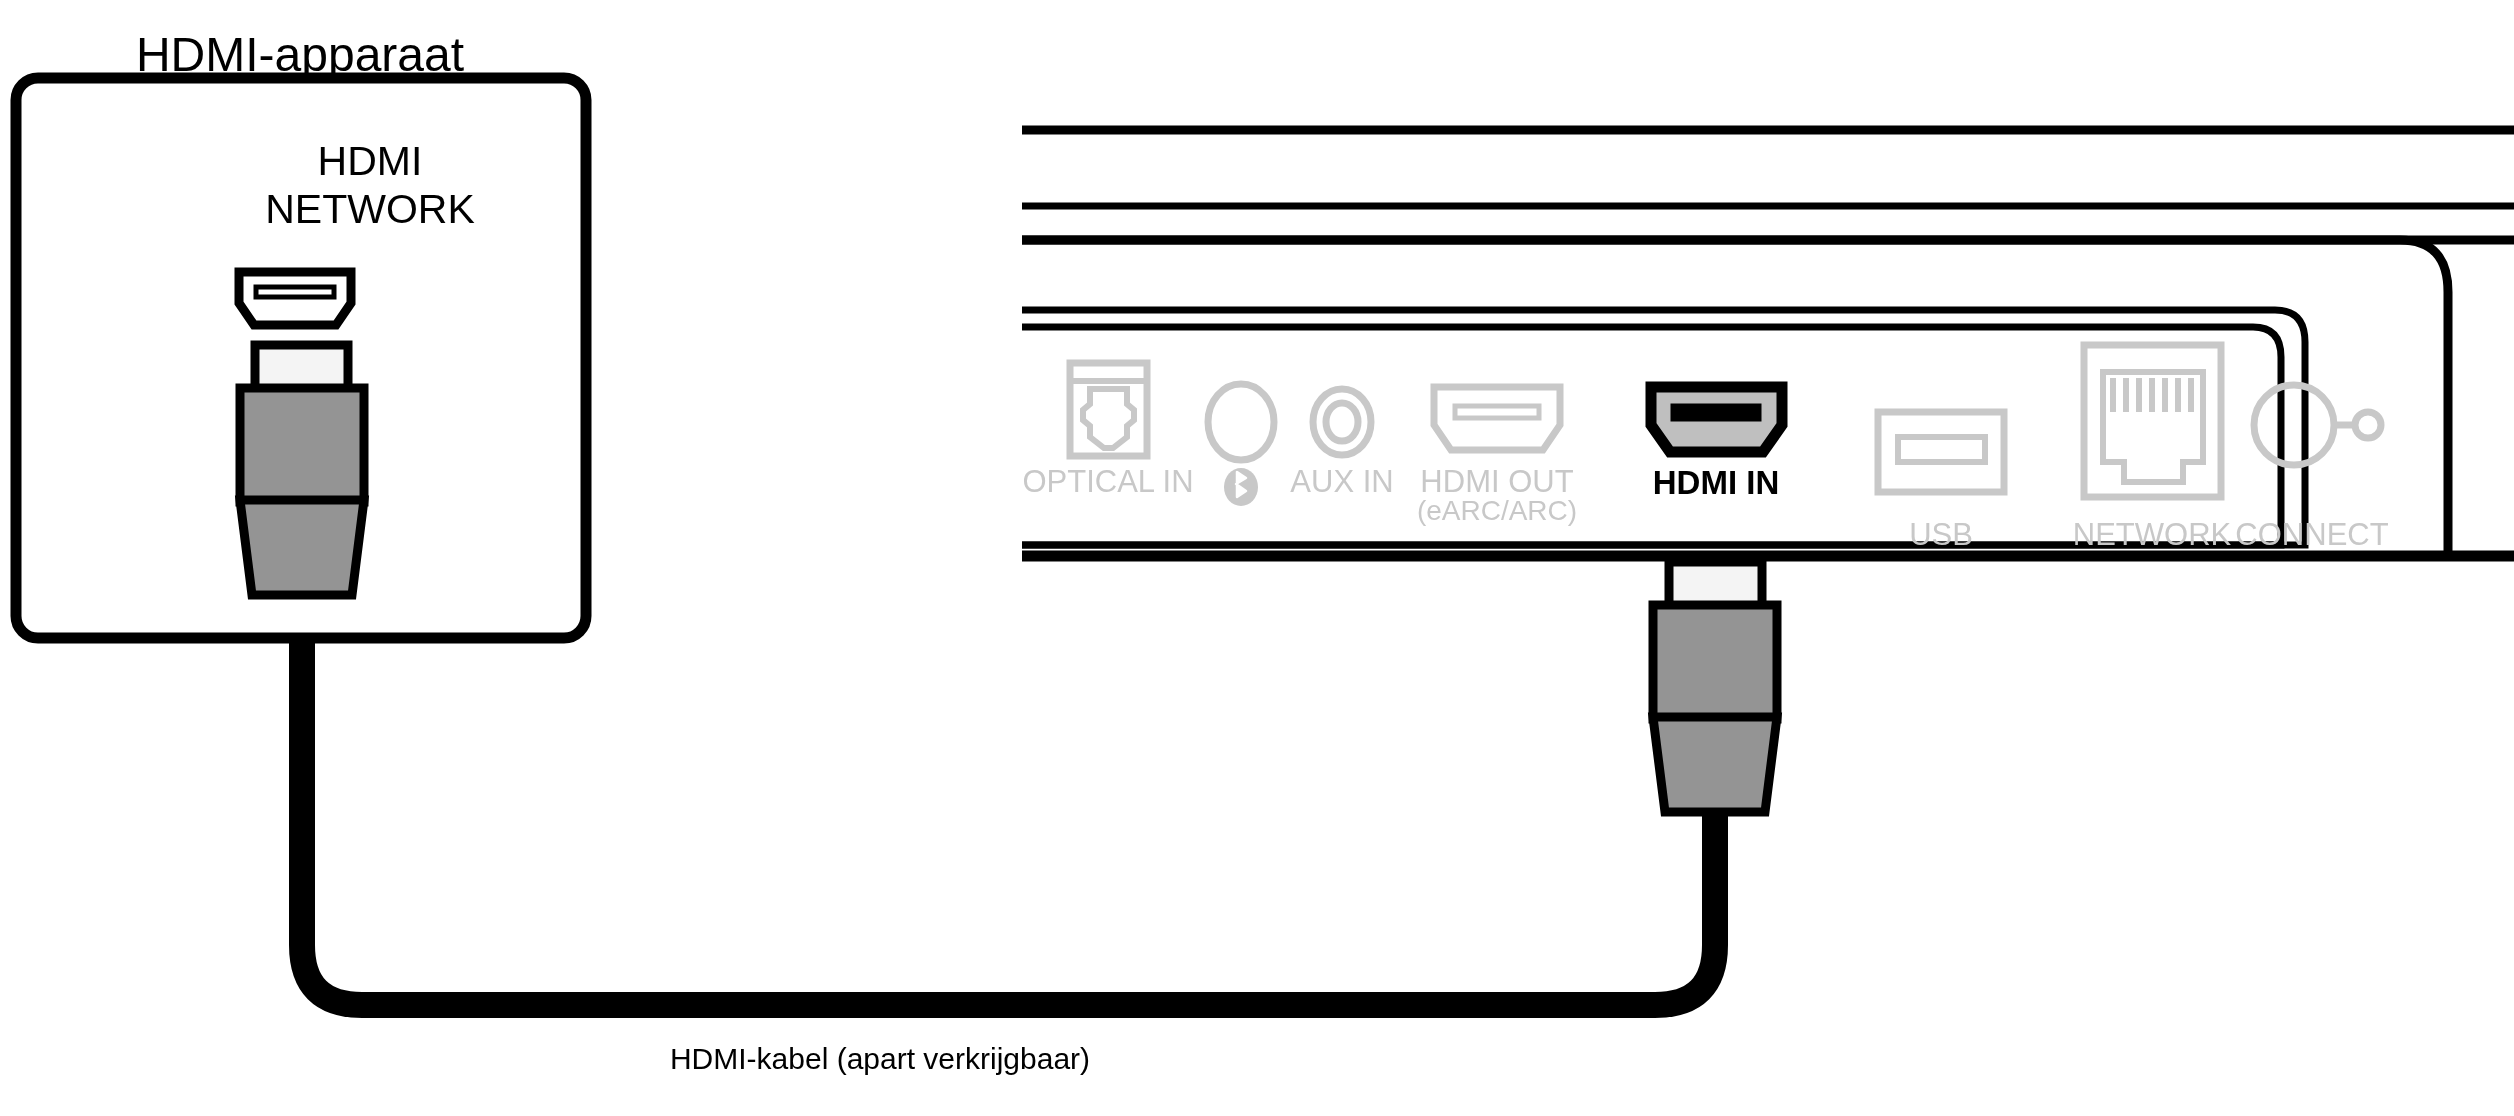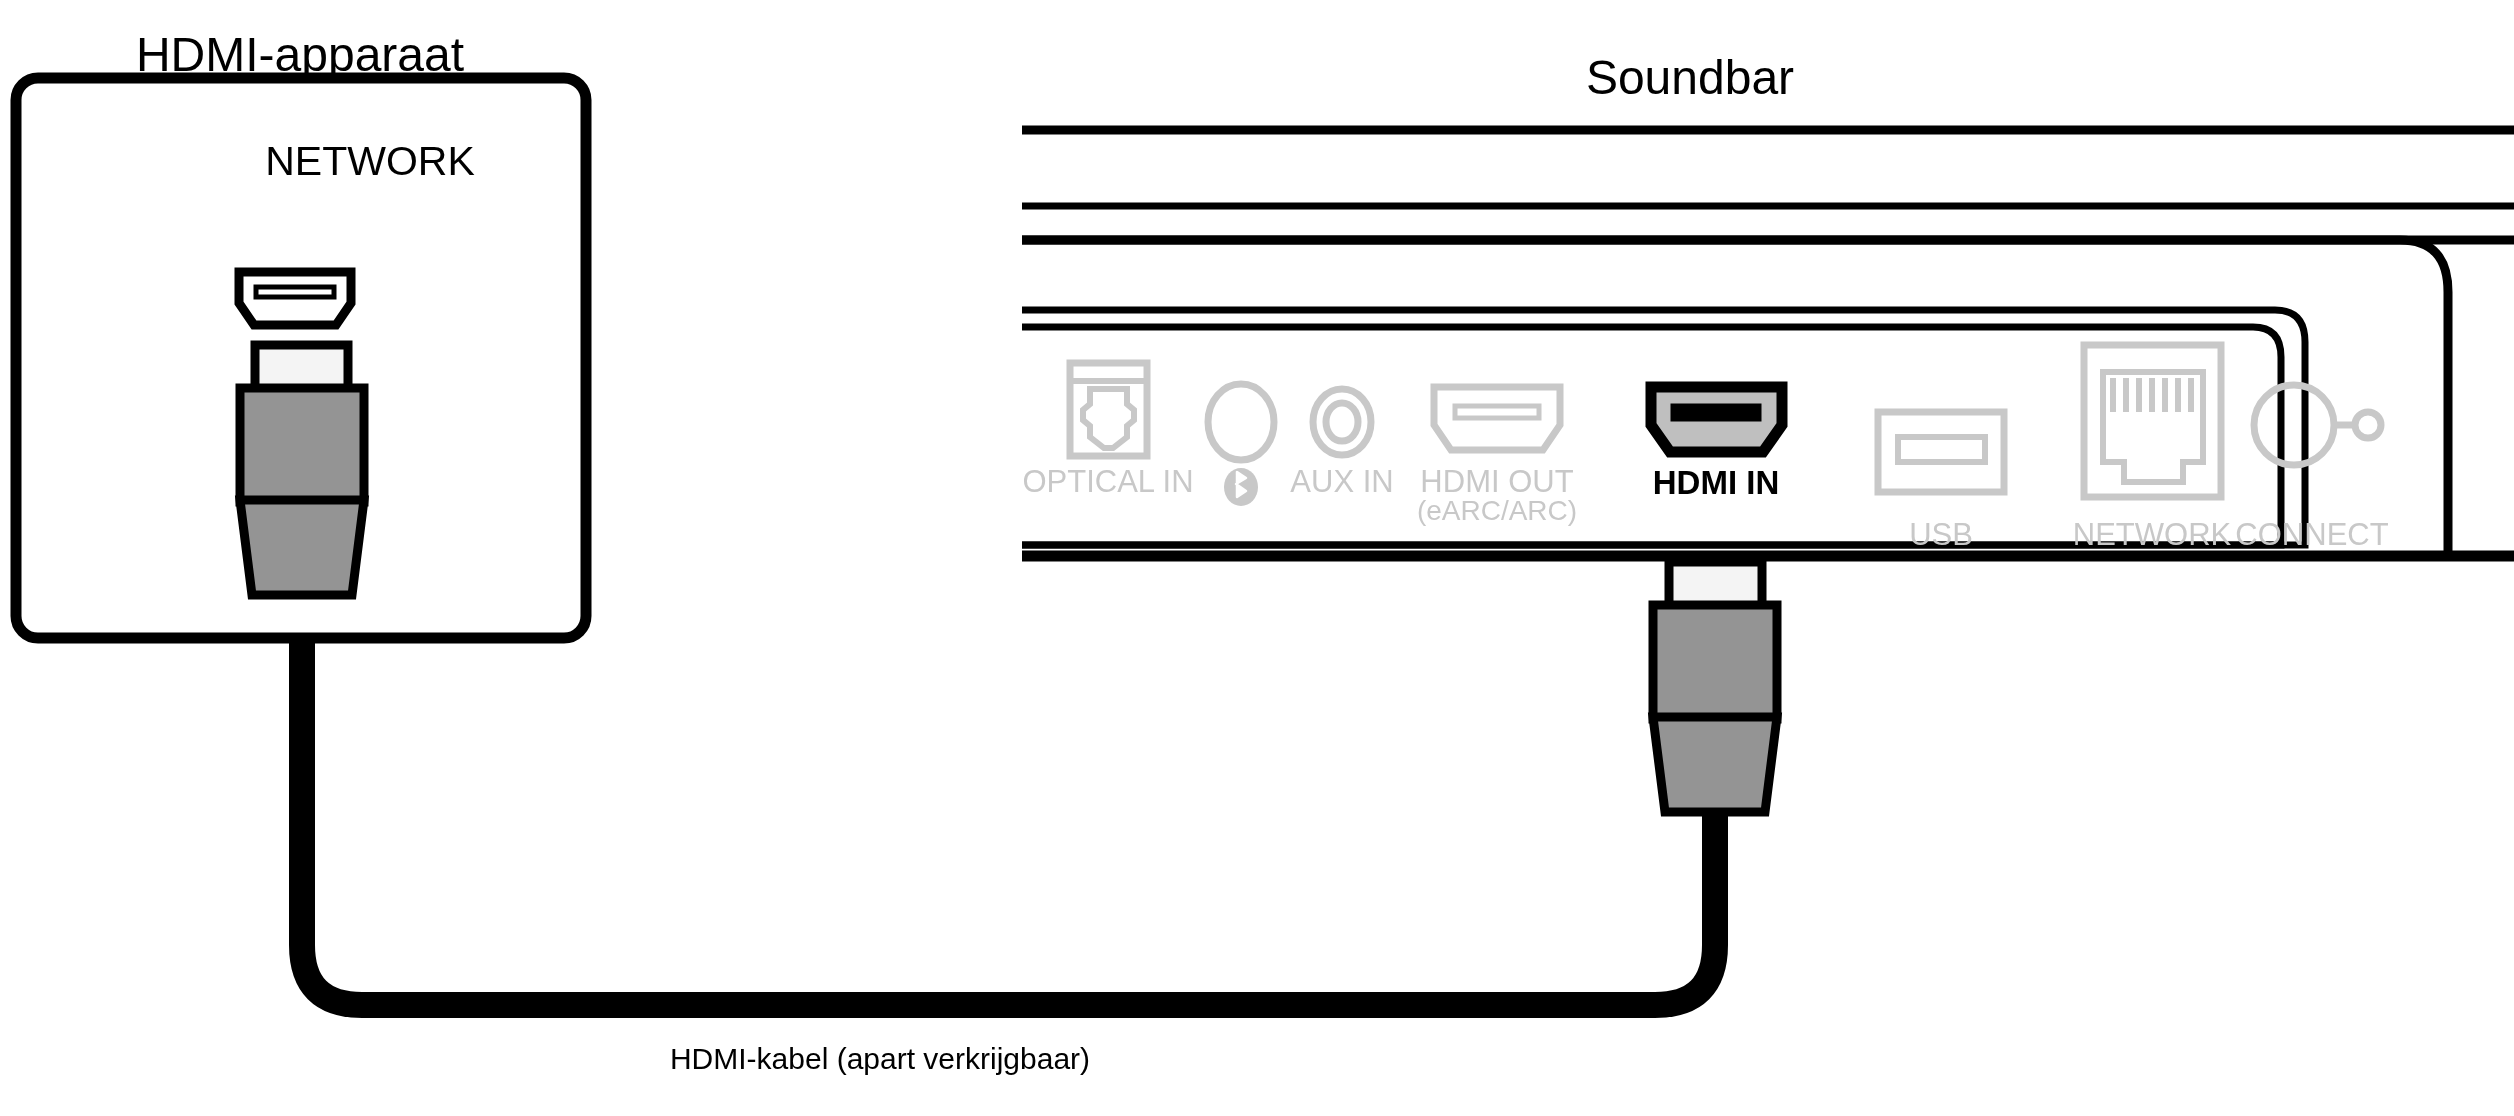--- a/index.html
+++ b/index.html
@@ -170,21 +170,21 @@
     <g>
       <rect x="1669" y="562" width="93" height="48" fill="#f4f4f4" stroke="#000000" stroke-width="9"></rect>
       <rect x="1653" y="605" width="124" height="114" fill="#949494" stroke="#000000" stroke-width="9"></rect>
       <path d="M 1653 717 L 1777 717 L 1765 812 L 1665 812 Z" fill="#949494" stroke="#000000" stroke-width="9"></path>
     </g>
 
   </svg>
 
   <div class="cap" id="device-title">HDMI-apparaat</div>
 
-  <div class="cap" id="soundbar-title">Soundbar</div>
 
   <div class="cap" id="hdmi-out-label">
+    <div>HDMI</div>
     <div>NETWORK</div>
   </div>
 
   <div class="cap" id="cable-caption">HDMI-kabel (apart verkrijgbaar)</div>
 
 </div>
 
 </body></html>

